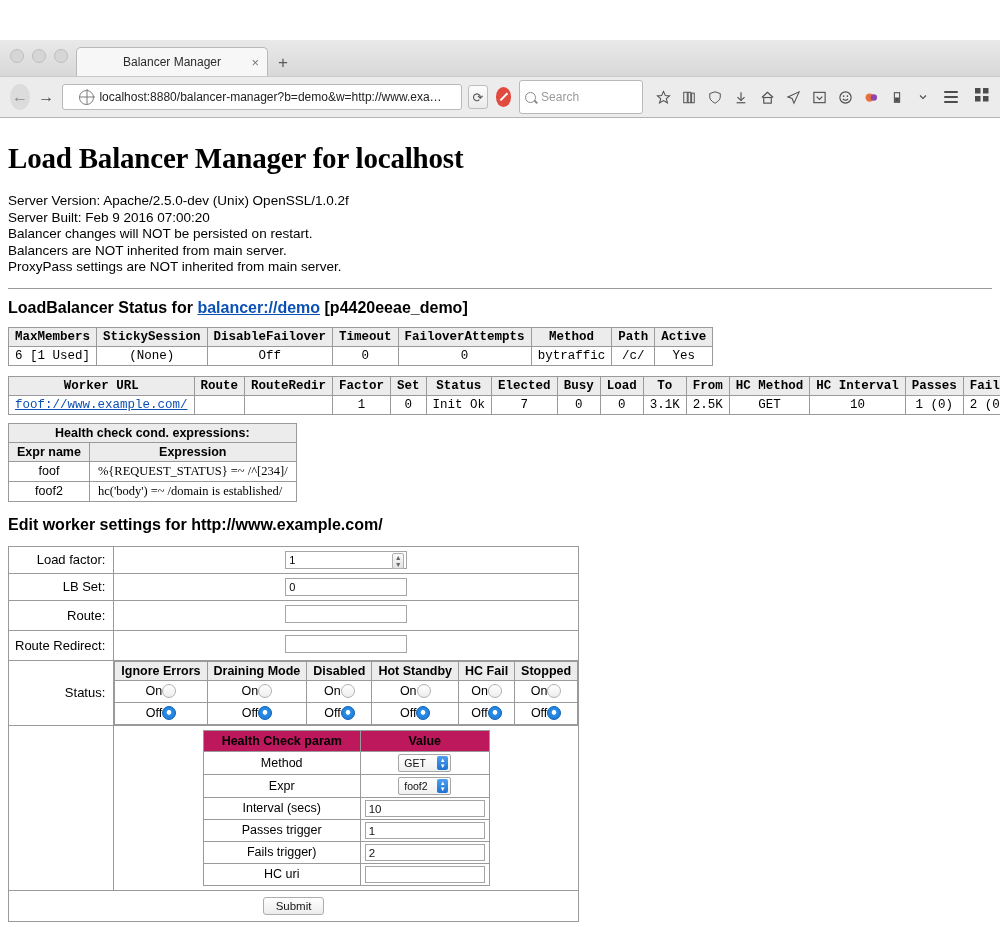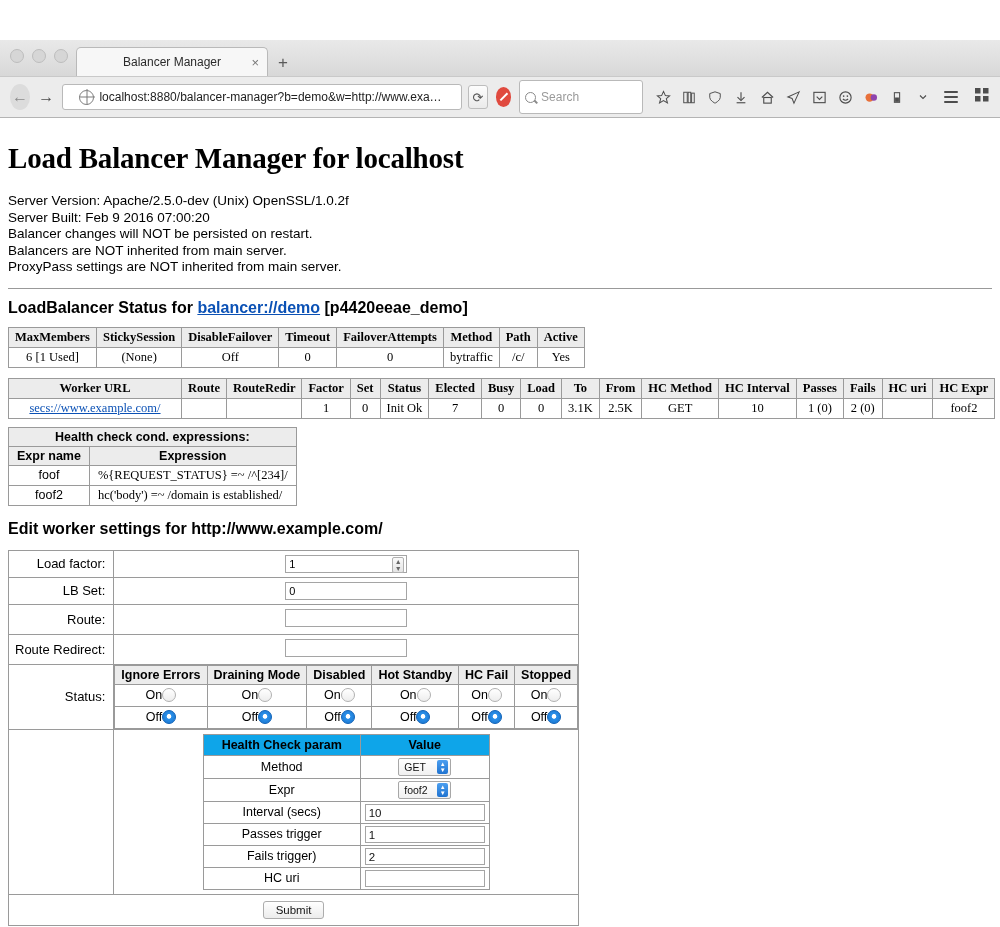--- a/index.html
+++ b/index.html
@@ -256,21 +256,21 @@
     text-decoration: underline;
   }
   h3.editsection {
     font-family: "Liberation Sans", sans-serif;
     font-size: 16px;
     margin: 14px 0 12px 0;
   }
 
   table.data {
     border-collapse: collapse;
-    font-family: Liberation Serif, serif;
+    font-family: Liberation Mono, monospace;
     font-size: 12.5px;
     margin-bottom: 6px;
   }
   table.data th, table.data td {
     border: 1px solid #9a9a9a;
     padding: 2px 6px;
     text-align: center;
     white-space: nowrap;
   }
   table.data th {
@@ -379,21 +379,21 @@
   table.hcparam {
     border-collapse: collapse;
     font-family: "Liberation Sans", sans-serif;
     font-size: 12.5px;
     margin: 0 auto;
   }
   table.hcparam th, table.hcparam td {
     border: 1px solid #9a9a9a;
     padding: 3px 8px;
   }
-  table.hcparam th { background: #0ea5e9; font-weight: bold; text-align: center; }
+  table.hcparam th { background: #be185d; font-weight: bold; text-align: center; }
   table.hcparam td.pname { text-align: center; width: 140px; }
   table.hcparam td.pval { width: 120px; text-align: center; padding: 2px 4px; }
   .select {
     display: inline-flex;
     align-items: center;
     justify-content: space-between;
     height: 16px;
     border: 1px solid #a7a7a7;
     border-radius: 2px;
     background: linear-gradient(#ffffff, #f0f0f0);
@@ -626,21 +626,21 @@
         <th>HC Method</th>
         <th>HC Interval</th>
         <th>Passes</th>
         <th>Fails</th>
         <th>HC uri</th>
         <th>HC Expr</th>
       </tr>
     </thead>
     <tbody>
       <tr>
-        <td class="leftcell"><a href="#">secs://www.example.com/</a></td>
+        <td class="leftcell"><a href="#">foof://www.example.com/</a></td>
         <td></td>
         <td></td>
         <td>1</td>
         <td>0</td>
         <td>Init Ok</td>
         <td>7</td>
         <td>0</td>
         <td>0</td>
         <td>3.1K</td>
         <td>2.5K</td>

